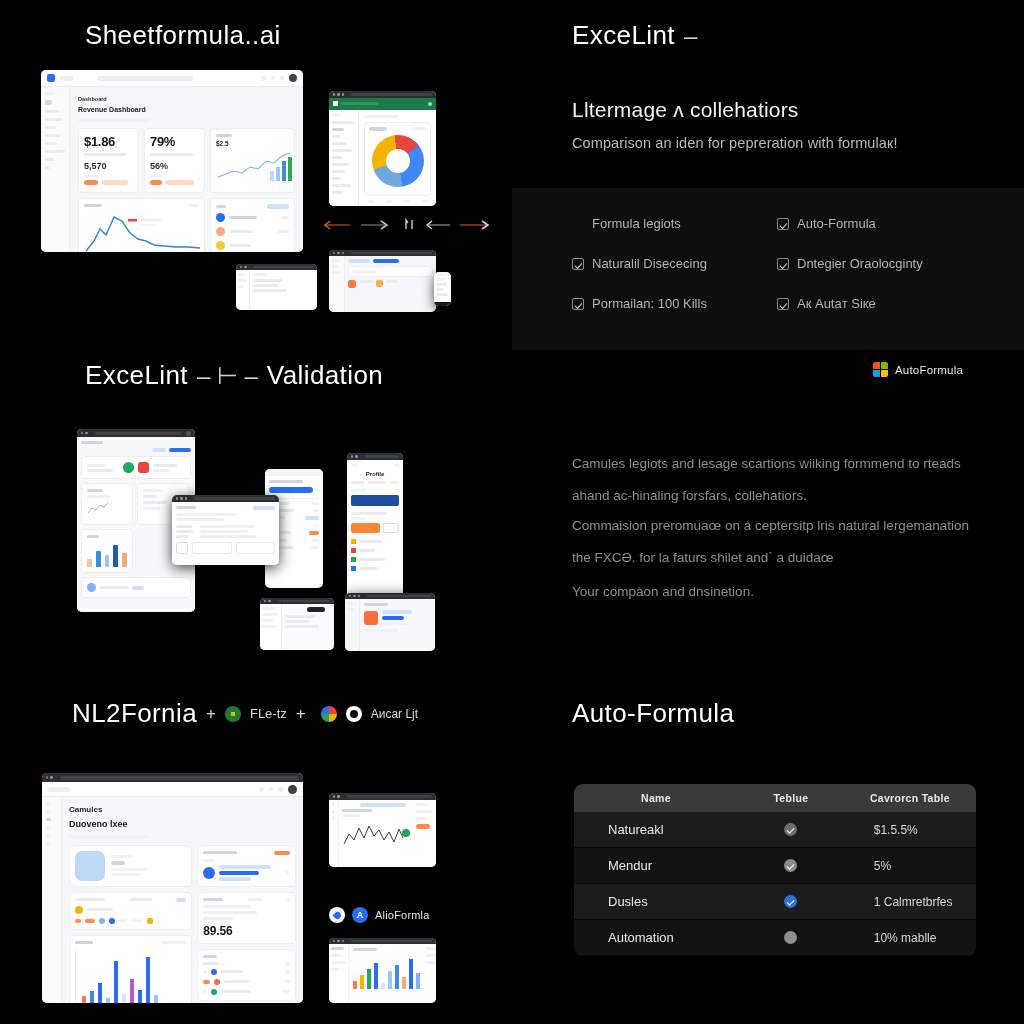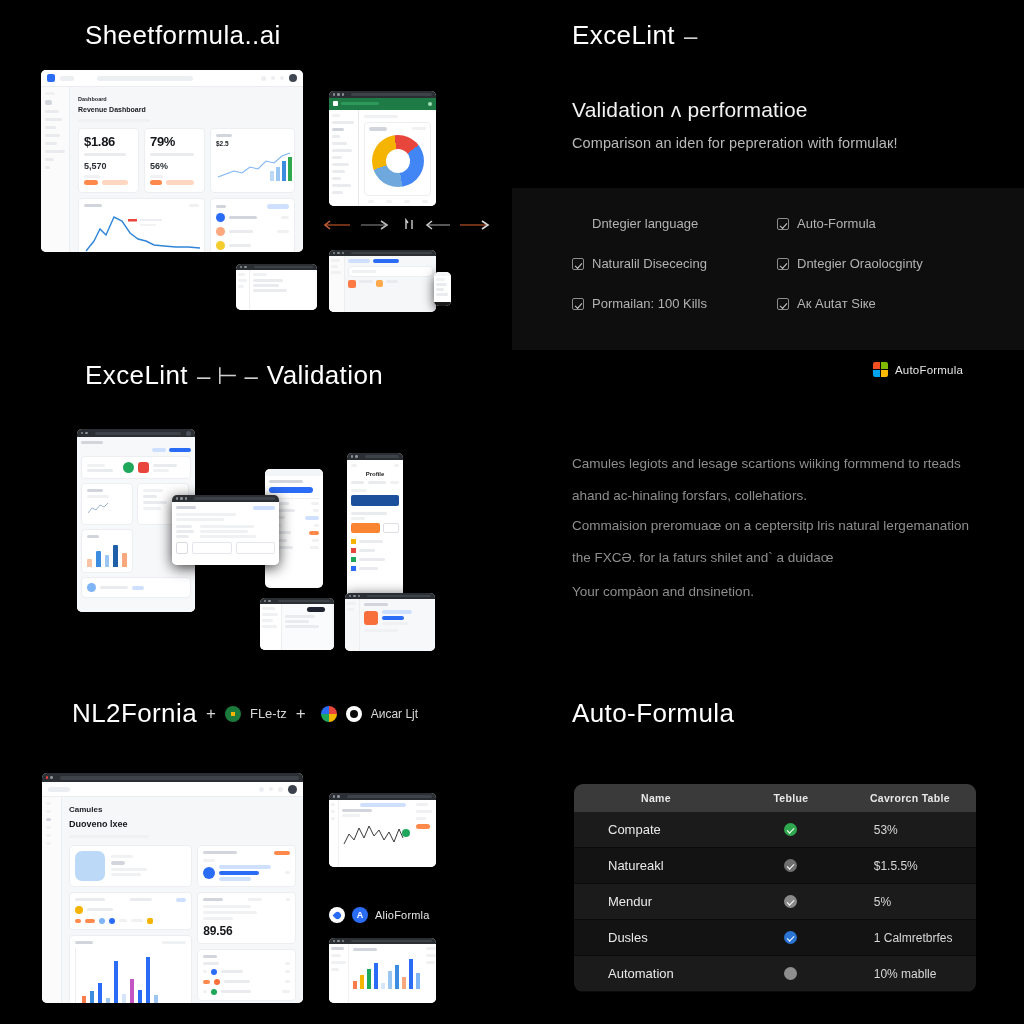--- a/index.html
+++ b/index.html
@@ -467,28 +467,28 @@
       <div class="ph-nav" style="height:4px"></div>
     </div>
   </div>
 
   <div class="quad q-tr">
     <div class="h-row" style="position:absolute;left:60px;top:20px;">
       <span class="h-main">ExceLint</span>
       <span class="h-sep">–</span>
     </div>
 
-    <div class="tagline" style="position:absolute;left:60px;top:98px;">Validation ᴧ performatioe</div>
+    <div class="tagline" style="position:absolute;left:60px;top:98px;">Lltermage ᴧ collehatiors</div>
     <div class="subline" style="position:absolute;left:60px;top:135px;">Comparison an iden for pepreration with formulaк!</div>
 
     <div class="feat-panel">
       <div class="feat-grid">
         <div class="feat">
           <span class="chk blank"></span>
-          <span>Dntegier language</span>
+          <span>Formula legiots</span>
         </div>
         <div class="feat">
           <span class="chk"></span>
           <span>Auto-Formula</span>
         </div>
         <div class="feat">
           <span class="chk"></span>
           <span>Naturalil Disececing</span>
         </div>
         <div class="feat">
@@ -997,27 +997,20 @@
     <div class="h-main" style="position:absolute;left:60px;top:18px;">Auto-Formula</div>
 
     <div class="cmp-table">
       <div class="cmp-head">
         <div>Name</div>
         <div>Teblue</div>
         <div>Cavrorcn Table</div>
       </div>
 
       <div class="cmp-row">
-        <div class="cell-name">Compate</div>
-        <div class="cell-mid">
-            <span class="dot" style="background:#2fa84f"></span>
-          </div>
-        <div class="cell-val">53%</div>
-      </div>
-      <div class="cmp-row">
         <div class="cell-name">Natureakl</div>
         <div class="cell-mid">
             <span class="dot" style="background:#6f6f6f"></span>
           </div>
         <div class="cell-val">$1.5.5%</div>
       </div>
       <div class="cmp-row">
         <div class="cell-name">Mendur</div>
         <div class="cell-mid">
             <span class="dot" style="background:#8a8a8a"></span>

